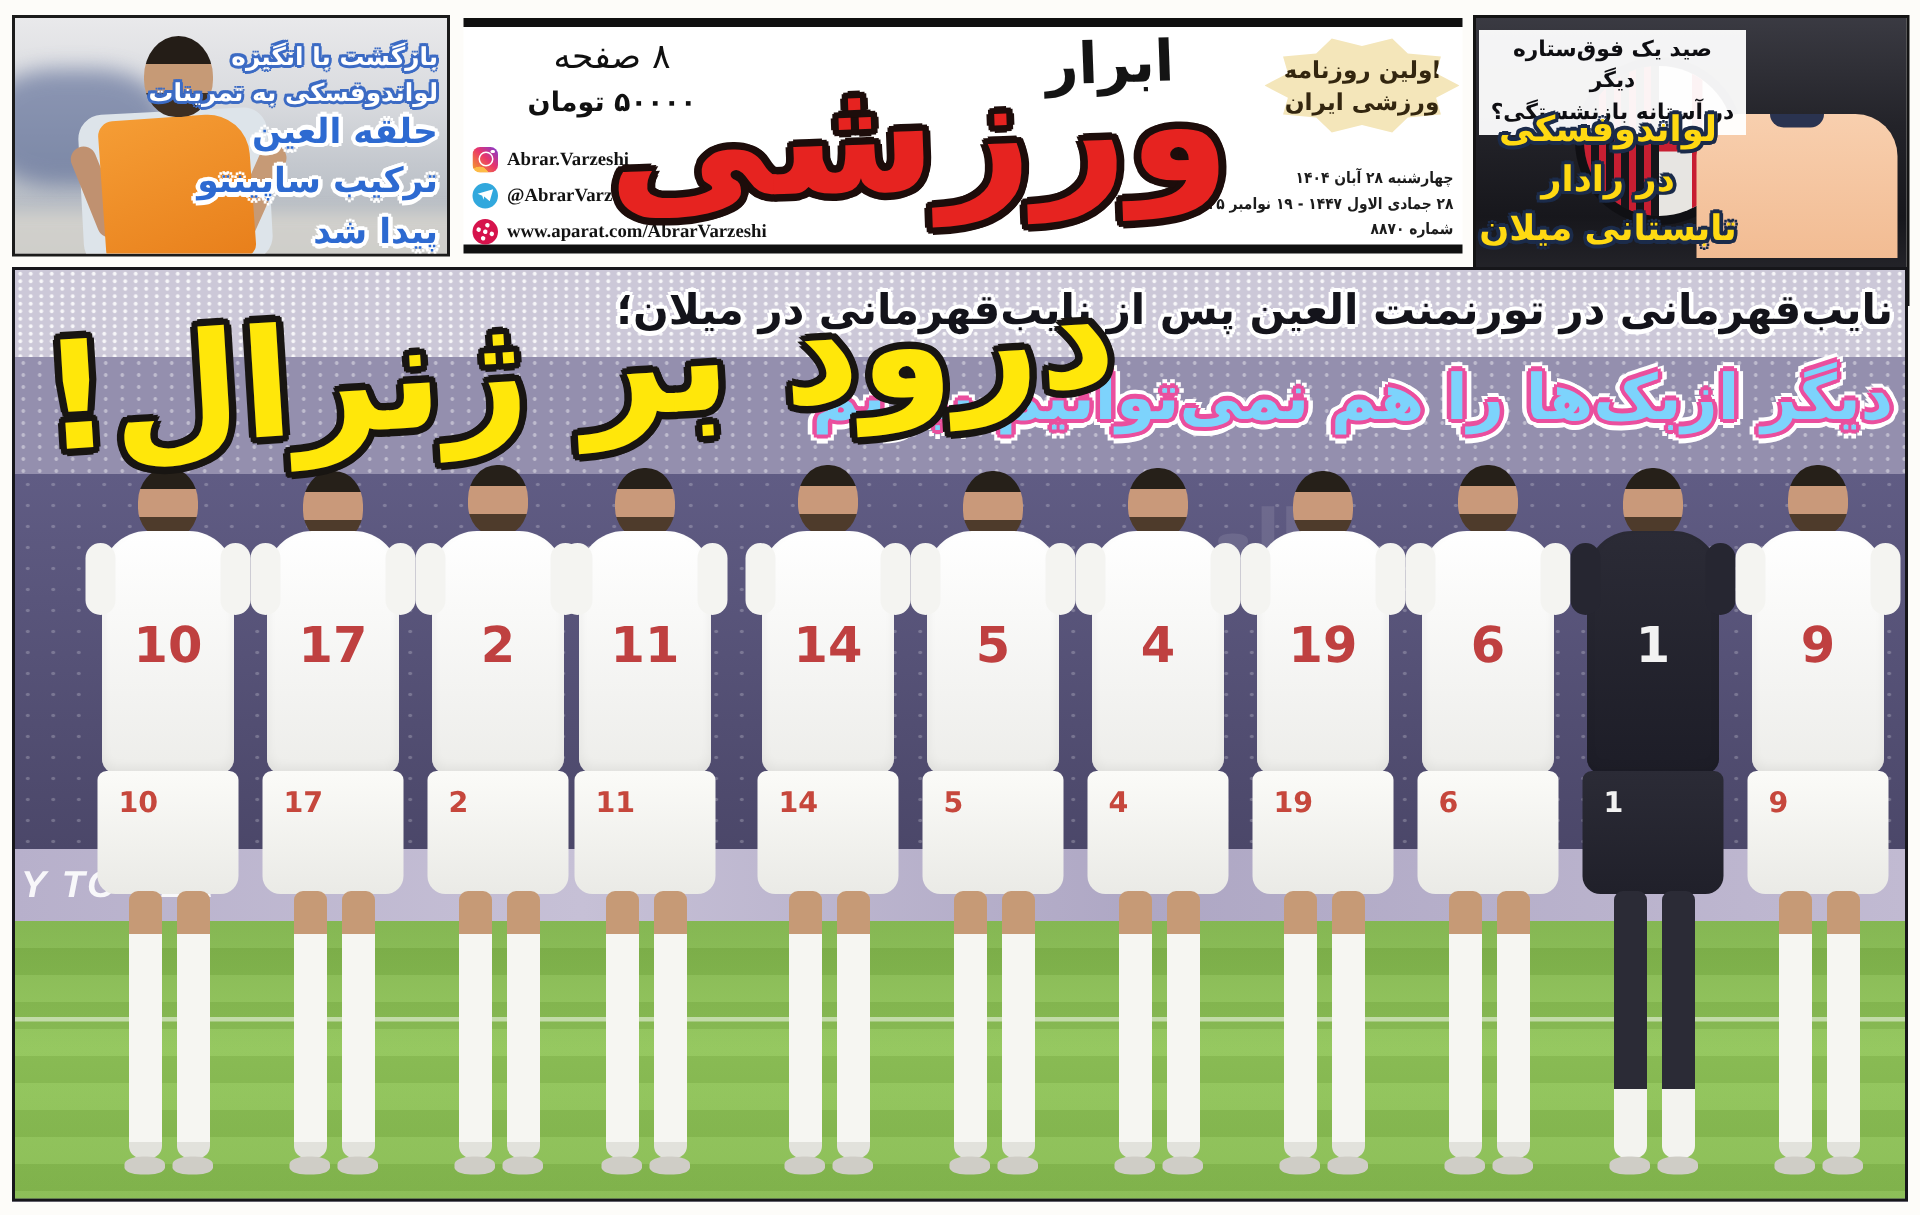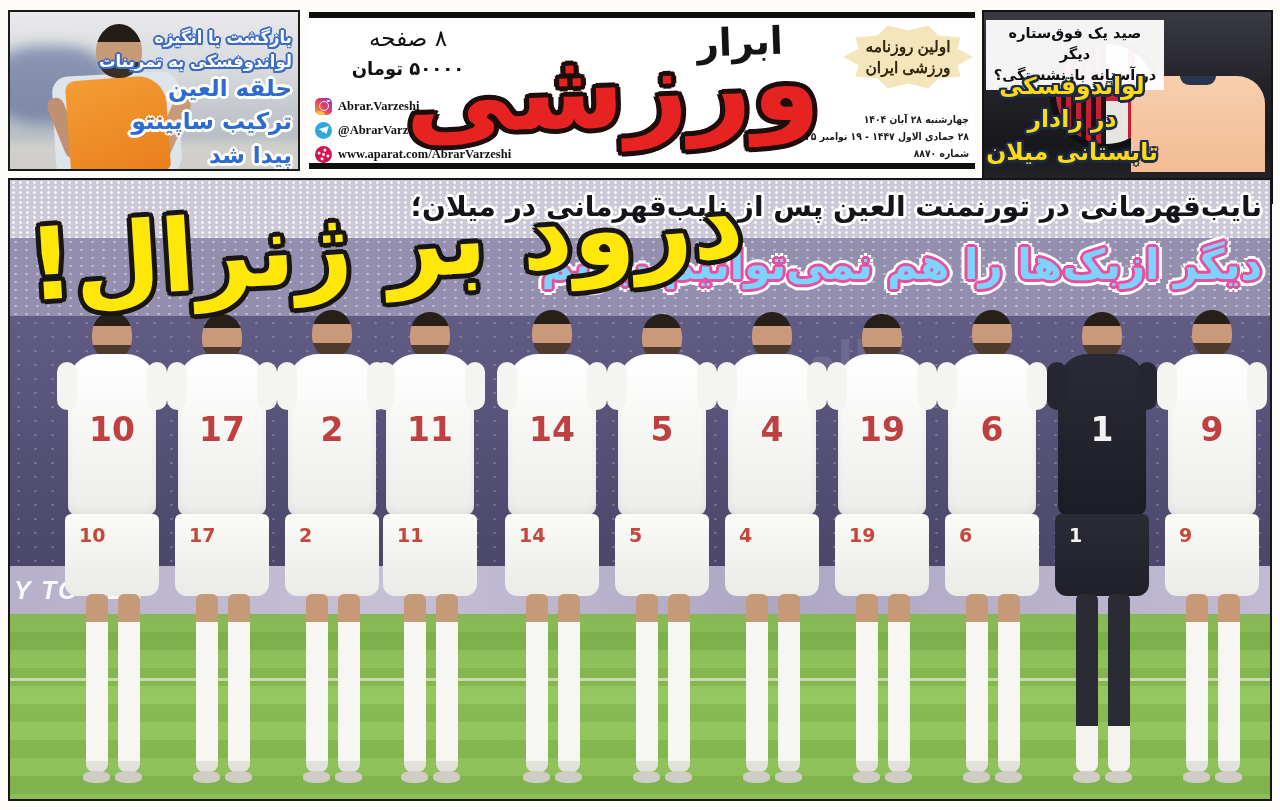--- a/index.html
+++ b/index.html
@@ -43,21 +43,21 @@
   .ap::before{content:"";position:absolute;left:7px;top:7px;width:3px;height:3px;border-radius:50%;background:#fff;
     box-shadow:0 -4.6px 0 #fff,0 4.6px 0 #fff,4.6px 0 0 #fff,-4.6px 0 0 #fff;transform:rotate(18deg);transform-origin:1.5px 1.5px;}
 
   .logo-wrap{left:168px;top:0;width:336px;height:157px;direction:rtl;}
   .logo-top{position:absolute;right:30px;top:8px;font-size:38px;font-weight:900;color:#141414;transform:rotate(-2deg);}
   .logo-red{position:absolute;left:0;top:14px;width:100%;text-align:center;font-size:106px;line-height:1.18;font-weight:900;color:#e62320;
     transform:rotate(-2deg) scaleX(1.04);z-index:3;
     text-shadow:5px 0 0 #1d0d0b,-5px 0 0 #1d0d0b,0 5px 0 #1d0d0b,0 -5px 0 #1d0d0b,4px 3px 0 #1d0d0b,-4px 3px 0 #1d0d0b,4px -3px 0 #1d0d0b,-4px -3px 0 #1d0d0b,3px 4px 0 #1d0d0b,-3px 4px 0 #1d0d0b,3px -4px 0 #1d0d0b,-3px -4px 0 #1d0d0b;}
   .starburst{left:534px;top:12px;width:130px;height:66px;background:#f4e6ba;display:flex;flex-direction:column;justify-content:center;gap:3px;
     direction:rtl;font-size:15.5px;font-weight:900;color:#33260f;text-align:center;
-    clip-path:polygon(100% 50%,88% 62.4%,90.5% 79.4%,73.5% 82.4%,65.5% 97.6%,50% 90%,34.5% 97.6%,26.5% 82.4%,9.5% 79.4%,12% 62.4%,0 50%,12% 37.6%,9.5% 20.6%,26.5% 17.6%,34.5% 2.4%,50% 10%,65.5% 2.4%,73.5% 17.6%,90.5% 20.6%,88% 37.6%);font-family:Liberation Serif, serif;}
+    clip-path:polygon(100% 50%,88% 62.4%,90.5% 79.4%,73.5% 82.4%,65.5% 97.6%,50% 90%,34.5% 97.6%,26.5% 82.4%,9.5% 79.4%,12% 62.4%,0 50%,12% 37.6%,9.5% 20.6%,26.5% 17.6%,34.5% 2.4%,50% 10%,65.5% 2.4%,73.5% 17.6%,90.5% 20.6%,88% 37.6%);}
   .date-block{right:6px;top:99px;width:176px;text-align:right;direction:rtl;color:#1c1c1c;font-size:10.5px;font-weight:700;line-height:1.6;
     transform:scaleX(.88);transform-origin:right top;white-space:nowrap;}
 
   #right-photo{left:982px;top:10px;width:291px;height:194px;border:2px solid #141414;box-sizing:border-box;overflow:hidden;
     background:linear-gradient(180deg,#3a3a42 0%,#232329 38%,#17171c 70%,#2b2b31 100%);}
   .crest{left:66px;top:26px;width:112px;height:112px;border-radius:50%;border:6px solid #101014;box-sizing:border-box;overflow:hidden;display:flex;opacity:.94;}
   .crest-left{width:50%;height:100%;background:repeating-linear-gradient(90deg,#d31f33 0 5px,#15151a 5px 10px);}
   .crest-right{width:50%;height:100%;position:relative;background:#f4f2ee;}
   .crest-right::before{content:"";position:absolute;left:43%;top:0;width:15%;height:100%;background:#d31f33;}
   .crest-right::after{content:"";position:absolute;top:42%;left:0;height:15%;width:100%;background:#d31f33;}

